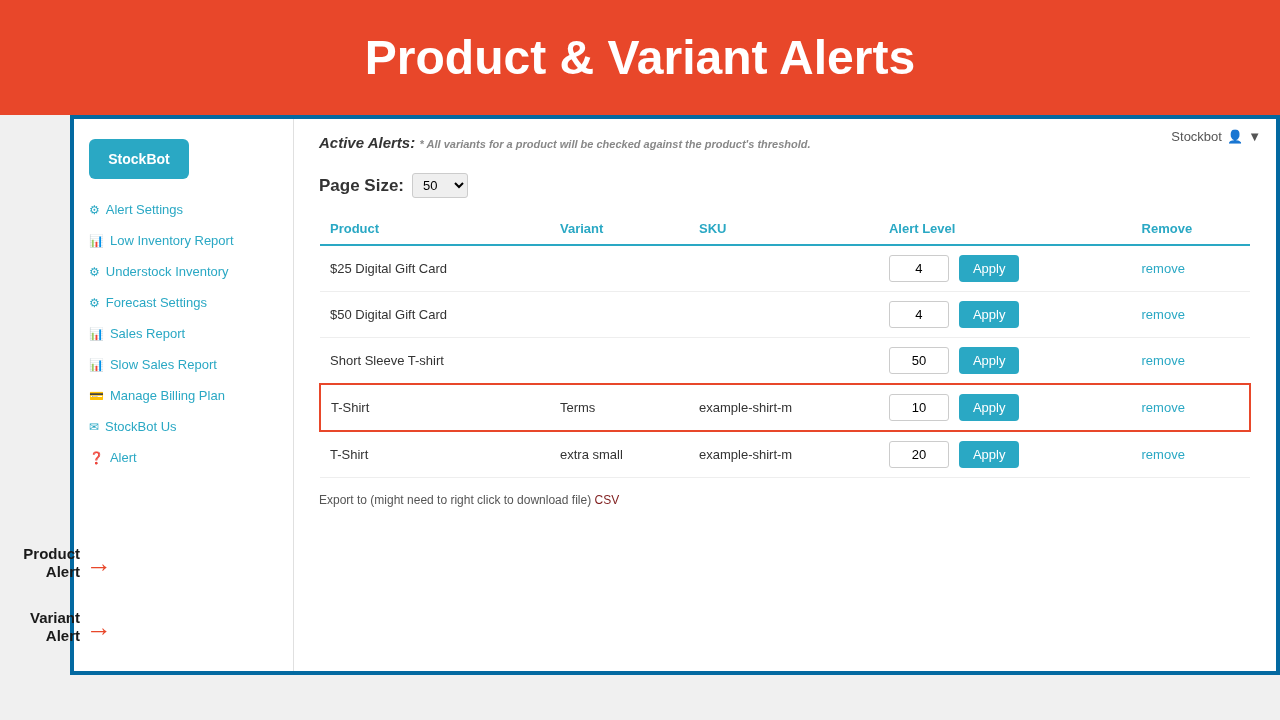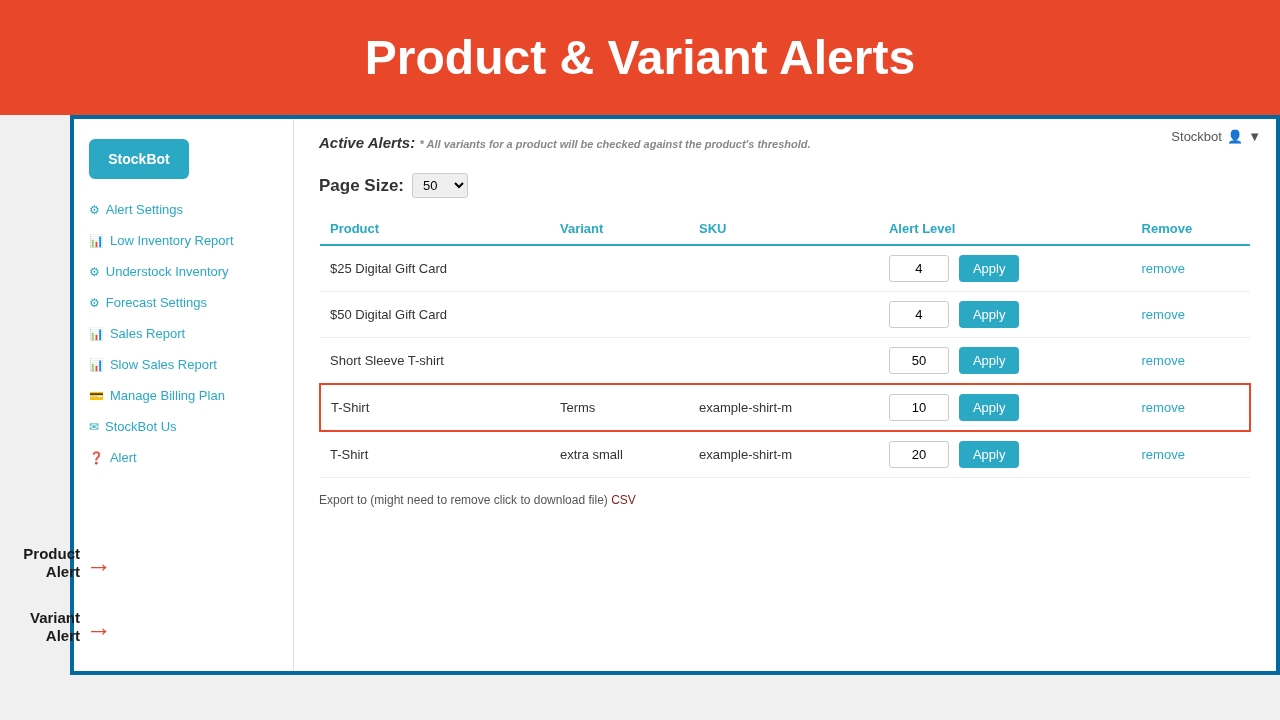--- a/index.html
+++ b/index.html
@@ -433,21 +433,21 @@
                 </div>
               </td>
               <td>
                 <a href="#" class="remove-link">remove</a>
               </td>
             </tr>
           </tbody>
         </table>
 
         <p class="export-text">
-          <span>Export to (might need to remove click to download file)</span>
+          <span>Export to (might need to right click to download file)</span>
           <a href="#" class="csv-link">CSV</a>
         </p>
       </div>
 
     </div>
 
     <div style="position:absolute; left:0; top:430px; width:230px; display:flex; flex-direction:column; gap:28px; pointer-events:none;">
       <div class="ann-row">
         <span class="ann-text" style="font-weight:900; font-size:15px; color:#1a1a1a; text-align:right; min-width:80px; line-height:1.2;">Product<br>Alert</span>
         <span class="ann-arrow" style="color:#e8472a; font-size:26px; font-weight:bold;">→</span>

